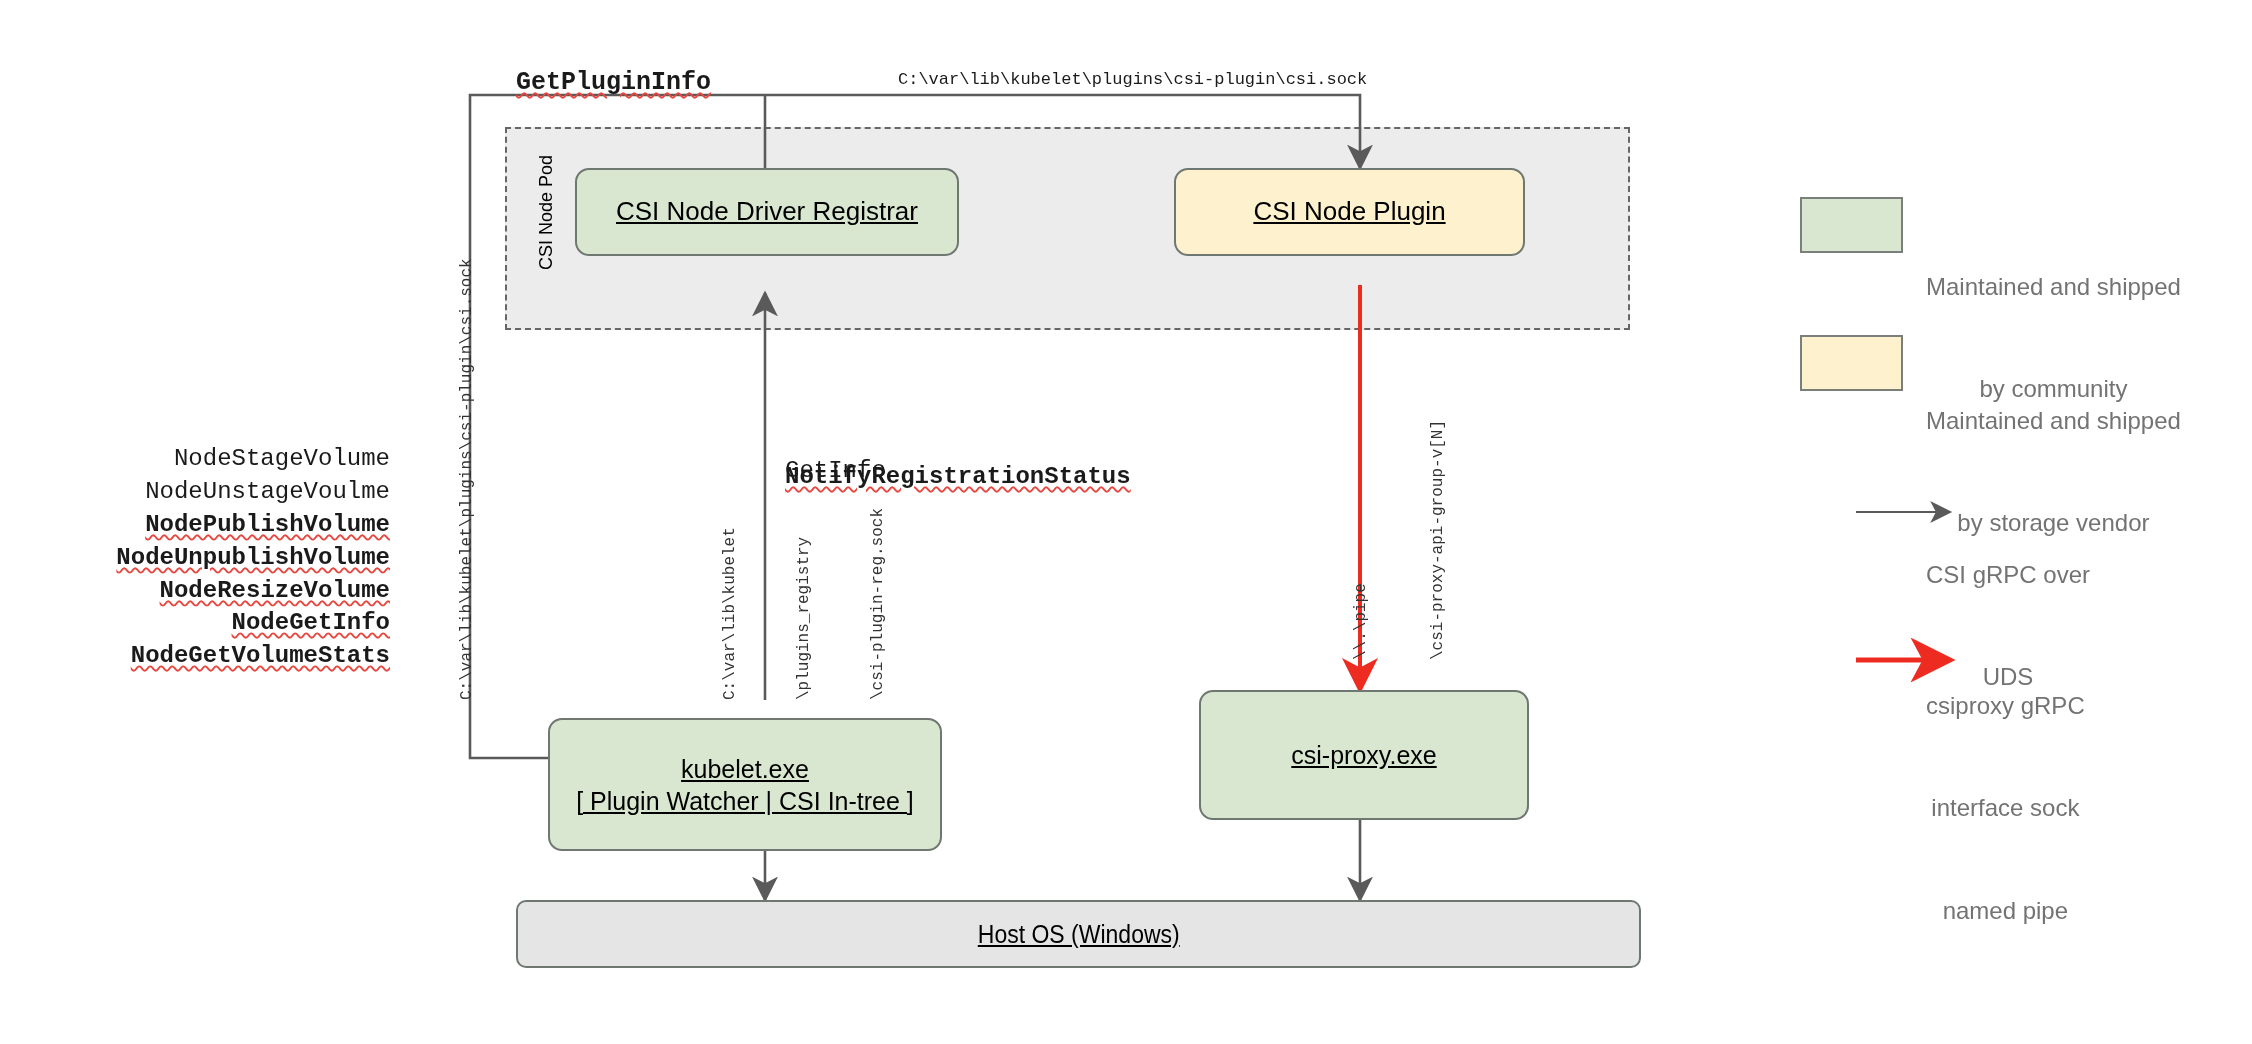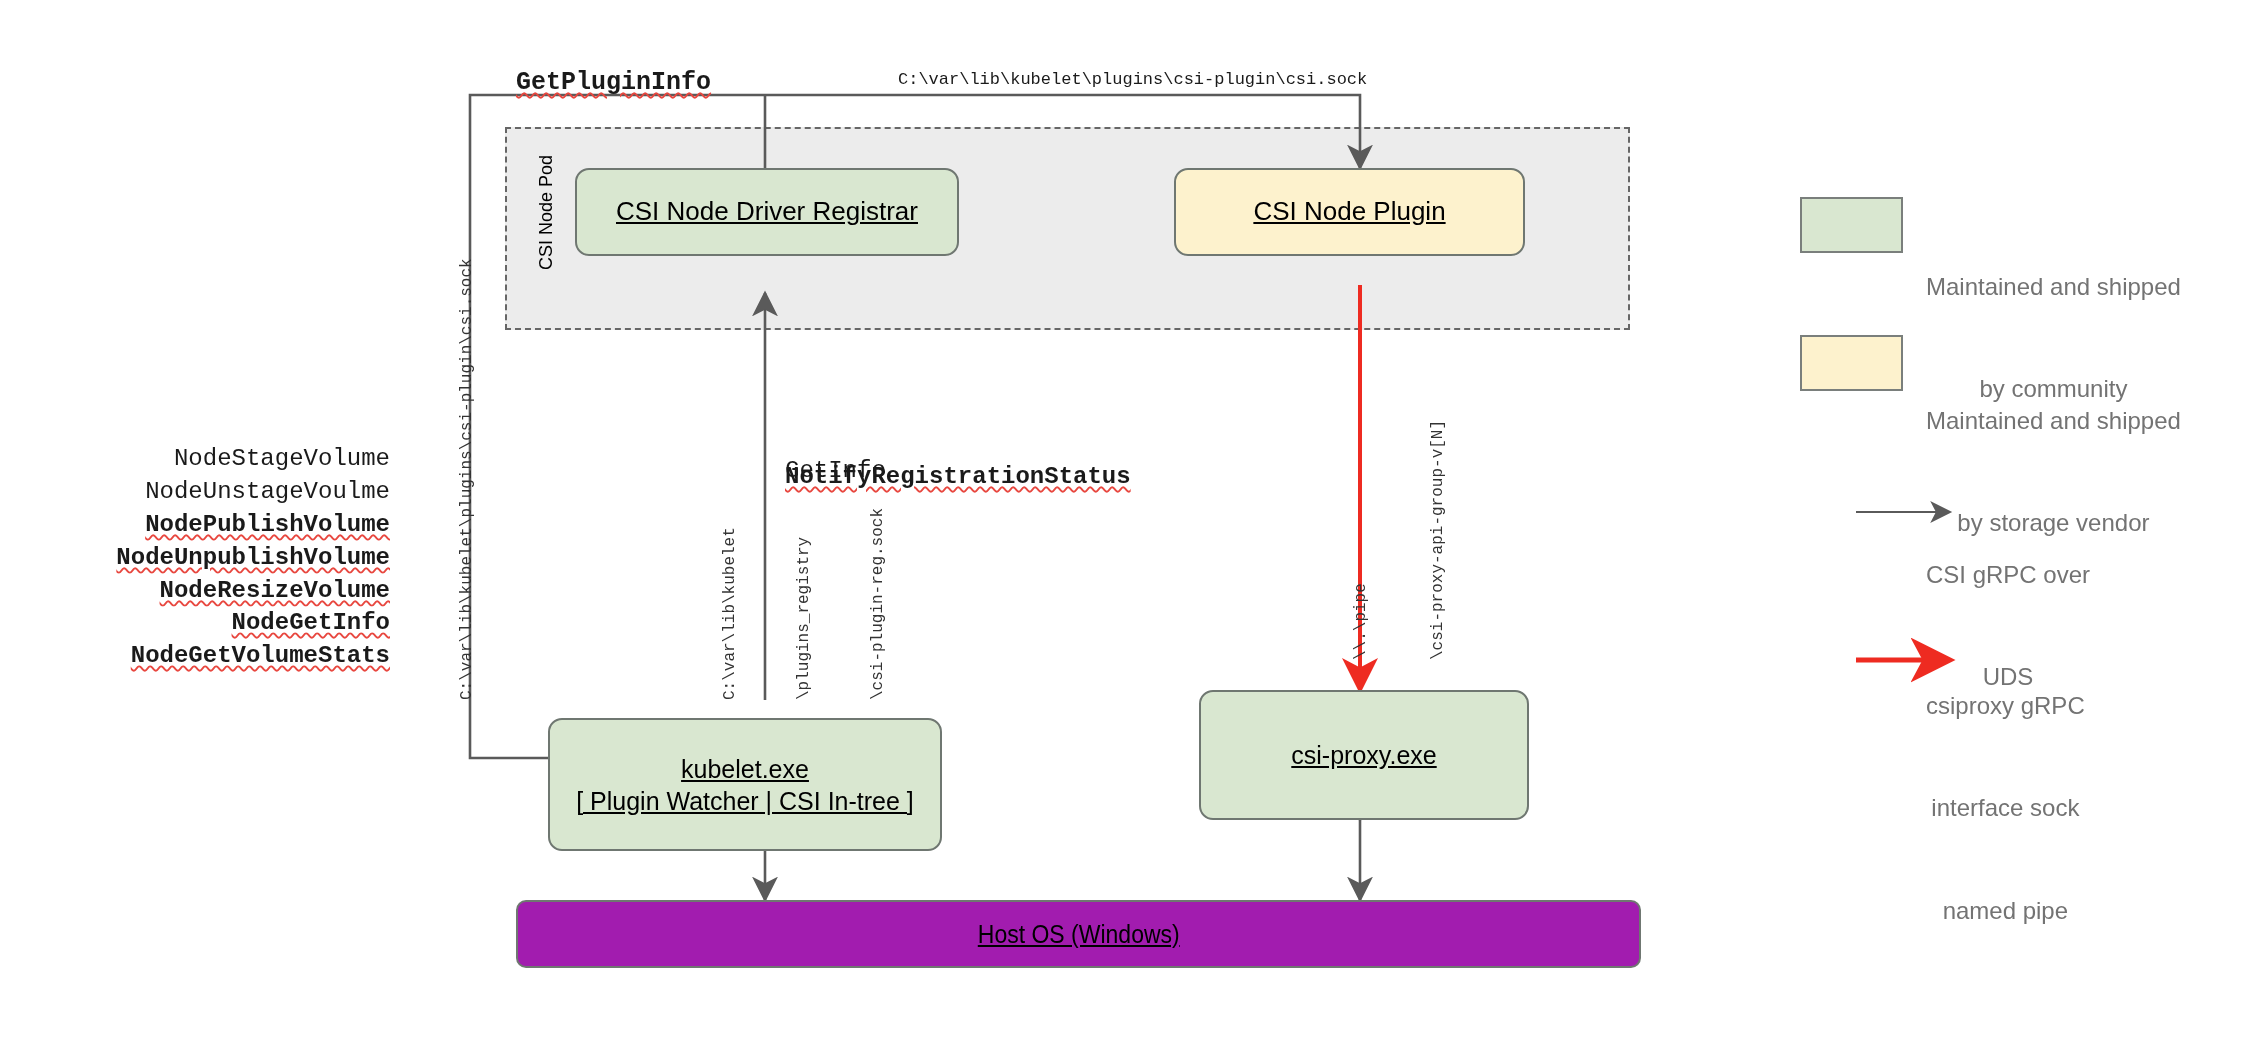--- a/index.html
+++ b/index.html
@@ -10,21 +10,21 @@
   svg.layer{position:absolute;left:0;top:0;width:2252px;height:1044px;overflow:visible;pointer-events:none;}
 
   .mono{font-family:"Liberation Mono",monospace;}
 
   
   .node{position:absolute;box-sizing:border-box;border:2px solid #6f7771;
         border-radius:14px;display:flex;align-items:center;justify-content:center;
         text-align:center;color:#000;line-height:1.28;text-decoration:underline;}
   .green{background:#d9e7d0;}
   .yellow{background:#fdf2cd;}
-  .blue{background:#a21caf;border-radius:10px;}
+  .blue{background:#e5e5e5;border-radius:10px;}
 
   .podbox{position:absolute;box-sizing:border-box;border:2px dashed #666;
           background:#ececec;}
 
   .rot{position:absolute;transform-origin:0 0;white-space:pre;}
 
   .spell{text-decoration-line:underline;text-decoration-style:wavy;
          text-decoration-color:#e8473f;text-decoration-thickness:1.5px;
          text-underline-offset:3px;font-weight:bold;}
 

